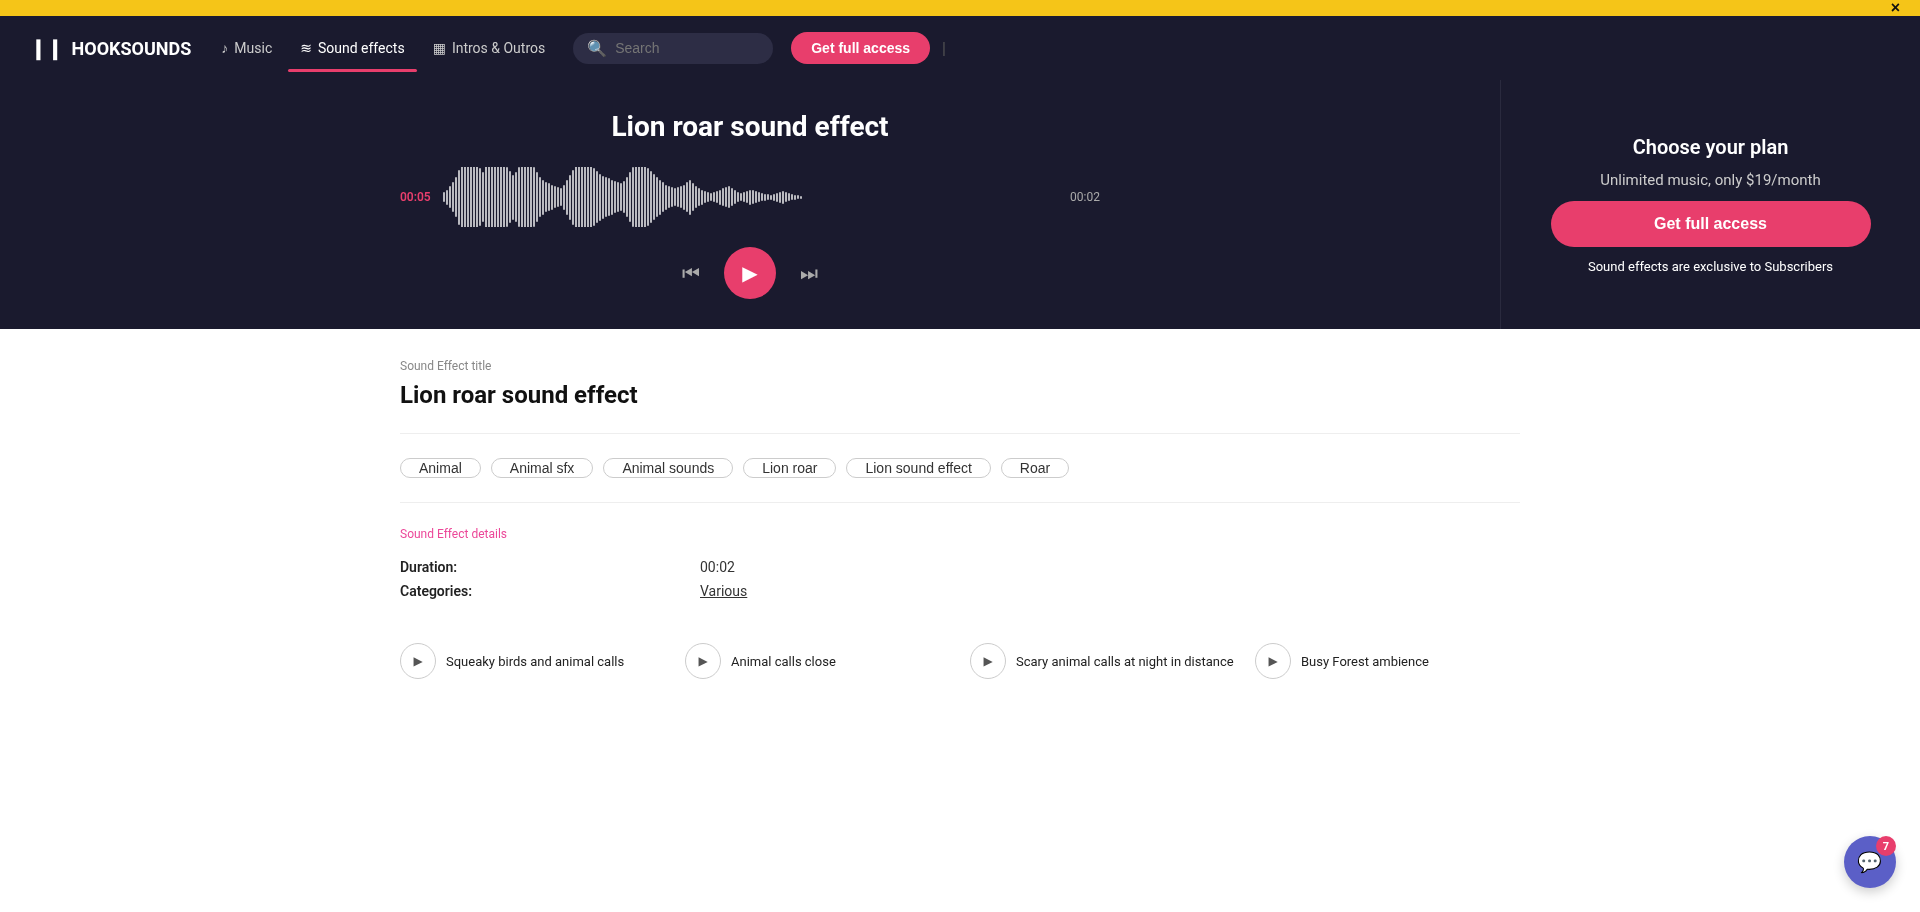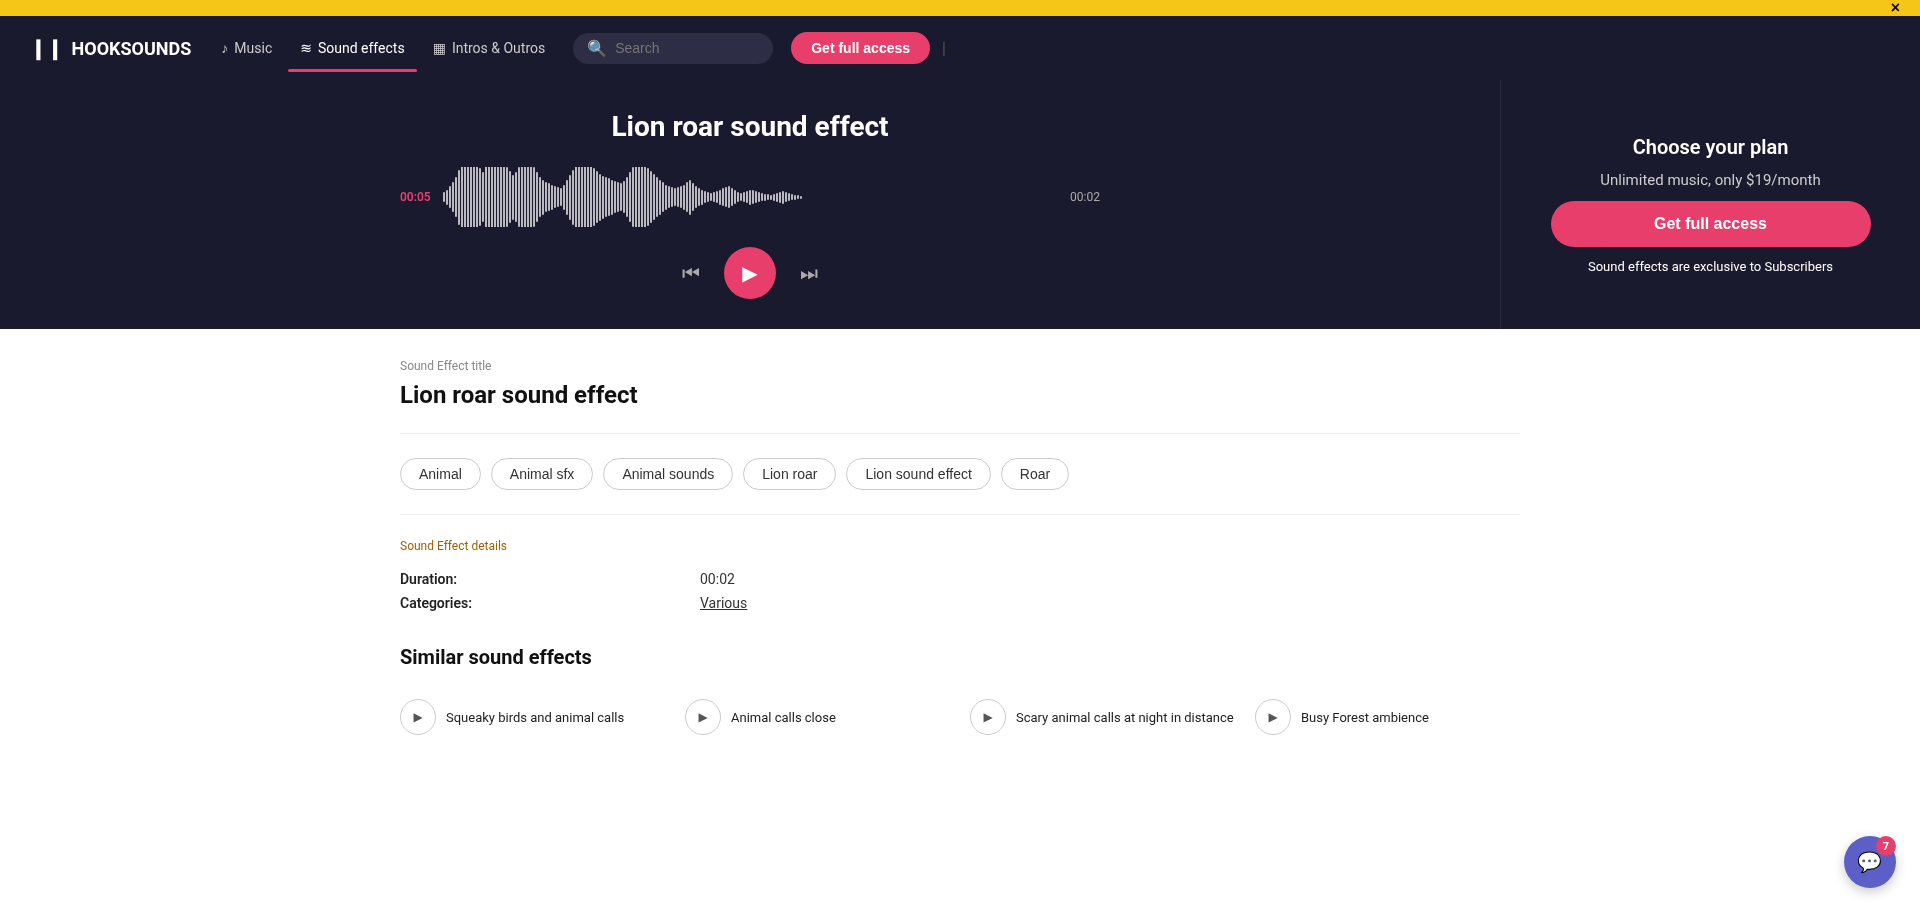--- a/index.html
+++ b/index.html
@@ -295,29 +295,29 @@
     }
     .tags-container {
       display: flex;
       flex-wrap: wrap;
       gap: 10px;
       margin-bottom: 24px;
     }
     .tag-pill {
       border: 1px solid #ccc;
       border-radius: 20px;
-      padding: 7px 18px;
+      padding: 1px 18px;
       font-size: 14px;
       color: #333;
       cursor: pointer;
       background: #fff;
     }
 
     .details-label {
-      color: #a16207;
+      color: #ec4899;
       font-size: 12px;
       margin-bottom: 14px;
     }
     .details-table {
       width: 100%;
     }
     .details-row {
       display: flex;
       align-items: center;
       padding: 4px 0;
@@ -632,21 +632,20 @@
         </div>
         <div class="details-row">
           <span class="details-key">Categories:</span>
           <span class="details-val"><a href="#">Various</a></span>
         </div>
       </div>
   </div>
 </div>
 
 <div class="similar-section">
-  <h3 class="similar-title">Similar sound effects</h3>
   <div class="similar-grid" id="similar-grid">
       <div class="similar-card">
     <button class="similar-play-btn">▶</button>
     <div class="similar-info">
       <div class="similar-name">Squeaky birds and animal calls</div>
     </div>
   </div>
       <div class="similar-card">
     <button class="similar-play-btn">▶</button>
     <div class="similar-info">

